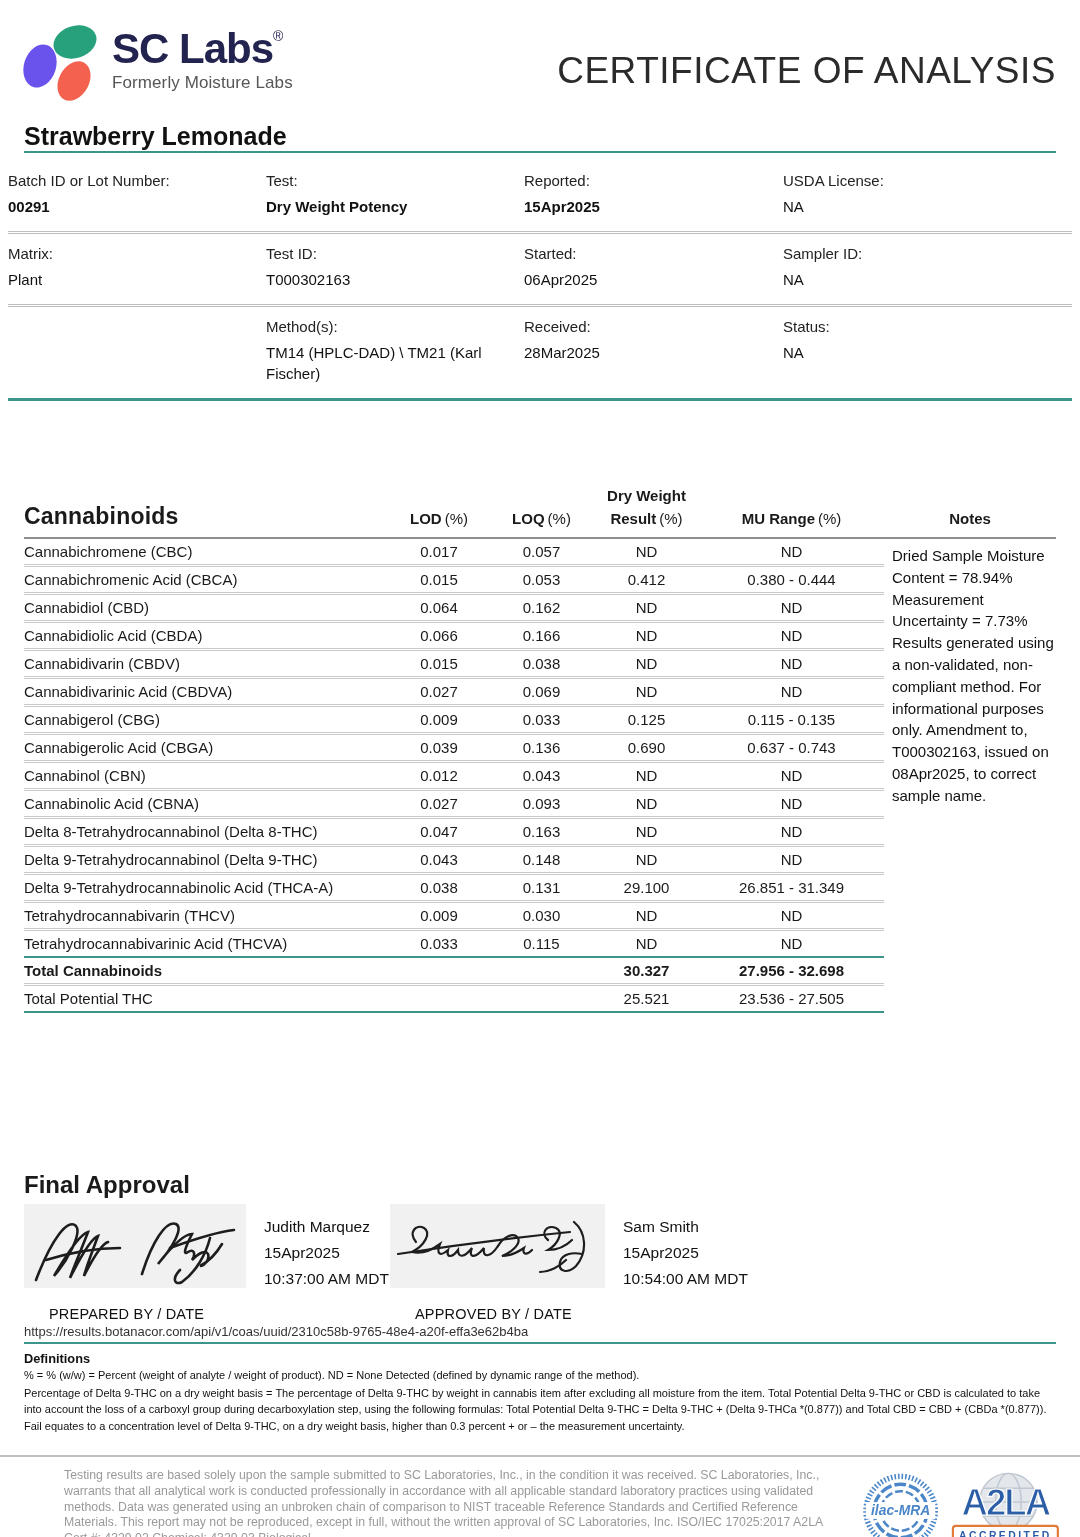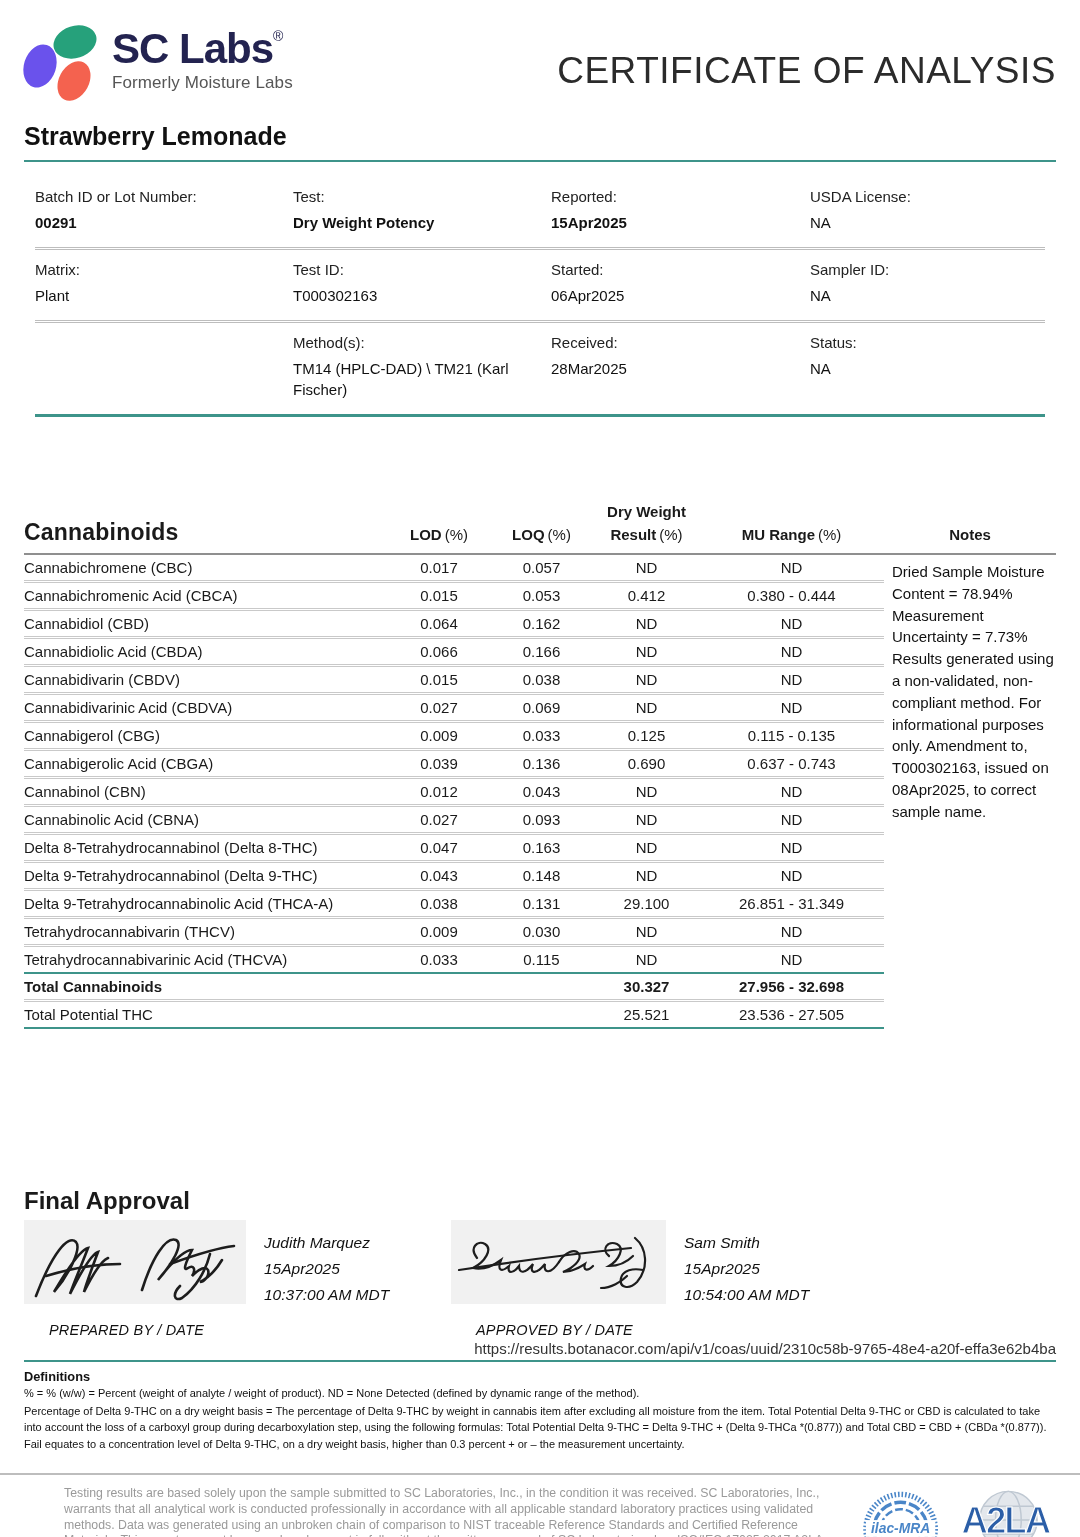--- a/index.html
+++ b/index.html
@@ -20,23 +20,23 @@
   .brand{display:flex;align-items:flex-start;}
   .brand-petals{width:82px;height:86px;flex-shrink:0;}
   .brand-text{margin-left:8px;padding-top:8px;}
   .brand-name{font-size:42px;font-weight:700;color:var(--navy);letter-spacing:-1px;line-height:1;}
   .brand-name .labs{font-weight:600;}
   .brand-reg{font-size:14px;vertical-align:22px;font-weight:400;}
   .brand-tagline{font-size:17px;color:#565656;margin-top:3px;letter-spacing:.1px;}
   .coa-title{font-size:37px;font-weight:300;color:#2b2b2b;letter-spacing:.5px;margin-top:30px;}
 
   
-  .product-title{margin:16px 24px 15px;font-size:25px;font-weight:700;color:#111;
-    padding-bottom:9px;border-bottom:2px solid var(--teal);}
-  .meta-grid{margin:0 35px;display:grid;grid-template-columns:258px 258px 259px 1fr;
+  .product-title{margin:16px 24px 8px;font-size:25px;font-weight:700;color:#111;
+    border-bottom:2px solid var(--teal);}
+  .meta-grid{margin:0 8px;display:grid;grid-template-columns:258px 258px 259px 1fr;
     border-bottom:3px solid var(--teal);}
   .meta-cell{padding:11px 8px 13px 0;font-size:15px;}
   .meta-cell.sep{border-bottom:3px double #bdbdbd;}
   .meta-label{color:#222;margin-bottom:7px;}
   .meta-value{color:#111;line-height:1.45;max-width:240px;}
   .meta-cell.bold .meta-value{font-weight:700;}
 
   
   .cannab{margin:84px 24px 0;}
   .cannab-head{display:flex;align-items:flex-end;border-bottom:2px solid #8f8f8f;padding-bottom:7px;}
@@ -52,28 +52,28 @@
   .c-num{font-size:15px;text-align:center;}
   .c-row.end{border-bottom:2px solid var(--teal);}
   .c-row.total{font-weight:700;}
   .c-row.grand{border-bottom:2px solid var(--teal);}
   .c-notes{flex:1;padding:6px 0 0 8px;font-size:15px;line-height:21.8px;color:#111;}
 
   
   .approval{margin:158px 24px 0;}
   .approval-title{font-size:24px;font-weight:700;}
   .sig-row{display:flex;margin-top:5px;}
-  .sig-block{width:427px;font-style:italic;}
+  .sig-block{width:366px;}
   .sig-top{display:flex;}
   .sig-box{width:222px;height:84px;background:#f1f1f1;flex-shrink:0;overflow:hidden;}
   .sig-box.wide{width:215px;}
   .sig-box svg{width:100%;height:100%;}
   .sig-info{margin-left:18px;padding-top:10px;font-size:15.5px;line-height:26px;color:#111;}
   .sig-label{margin-top:14px;font-size:14.5px;color:#111;letter-spacing:.2px;margin-left:25px;}
-  .report-url{text-align:right;font-size:15px;color:#333;margin:2px 24px 0;padding-bottom:3px;}
+  .report-url{font-size:13px;color:#333;margin:2px 24px 0;padding-bottom:3px;}
   .defs-rule{margin:0 24px;border-bottom:2px solid var(--teal);}
 
   
   .defs{margin:7px 24px 12px;}
   .defs-heading{font-size:12.8px;font-weight:700;color:#111;}
   .defs-text{font-size:11px;line-height:16.6px;color:#111;margin-top:1px;}
 
   
   .legal-box{margin-top:21px;border-top:2px solid #bdbdbd;border-bottom:2px solid #bdbdbd;
     padding:11px 14px 8px 64px;display:flex;min-height:112px;}

